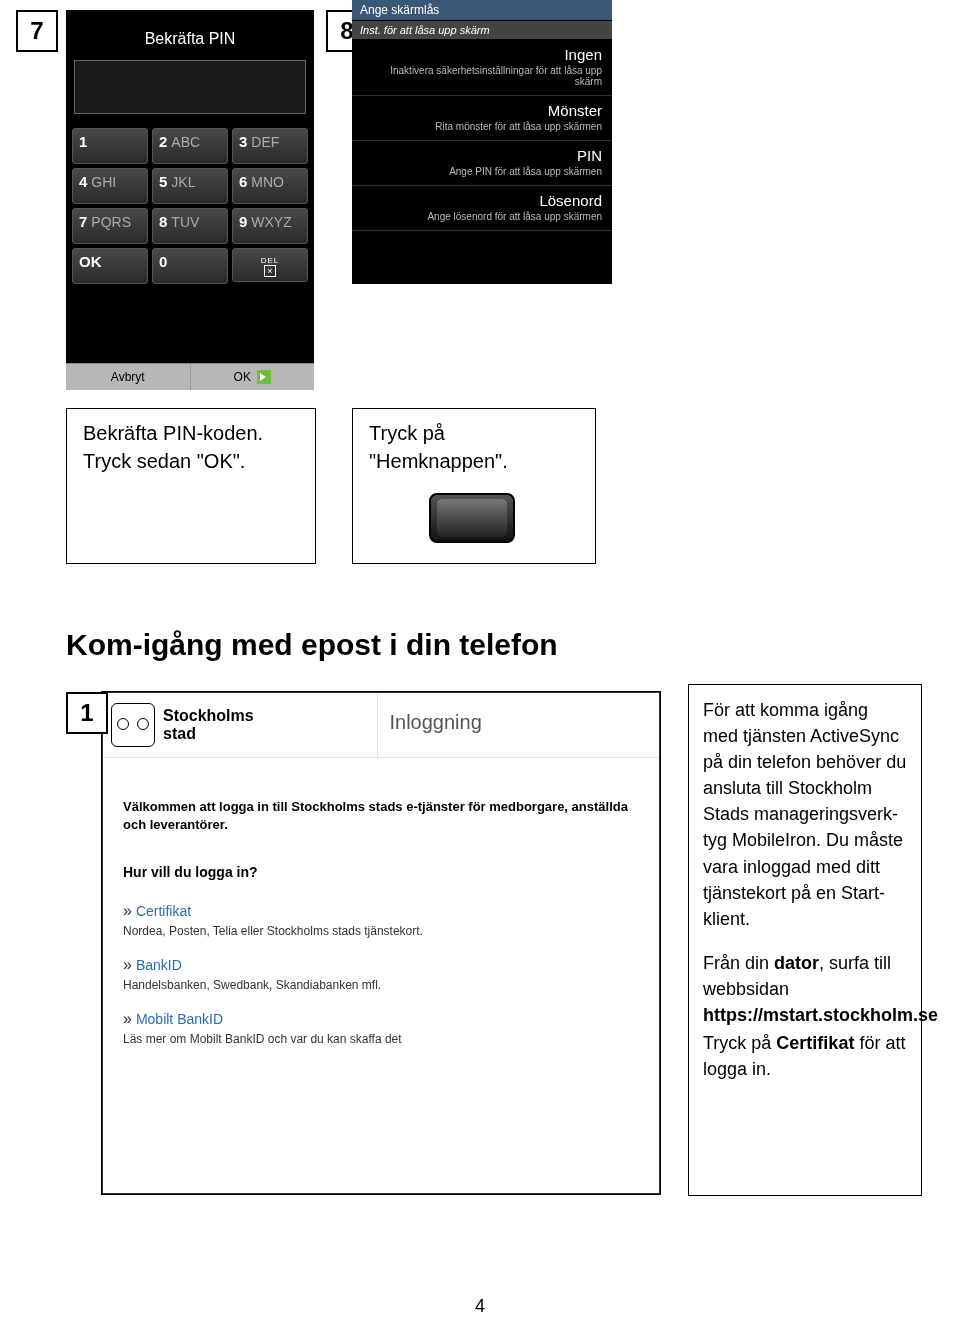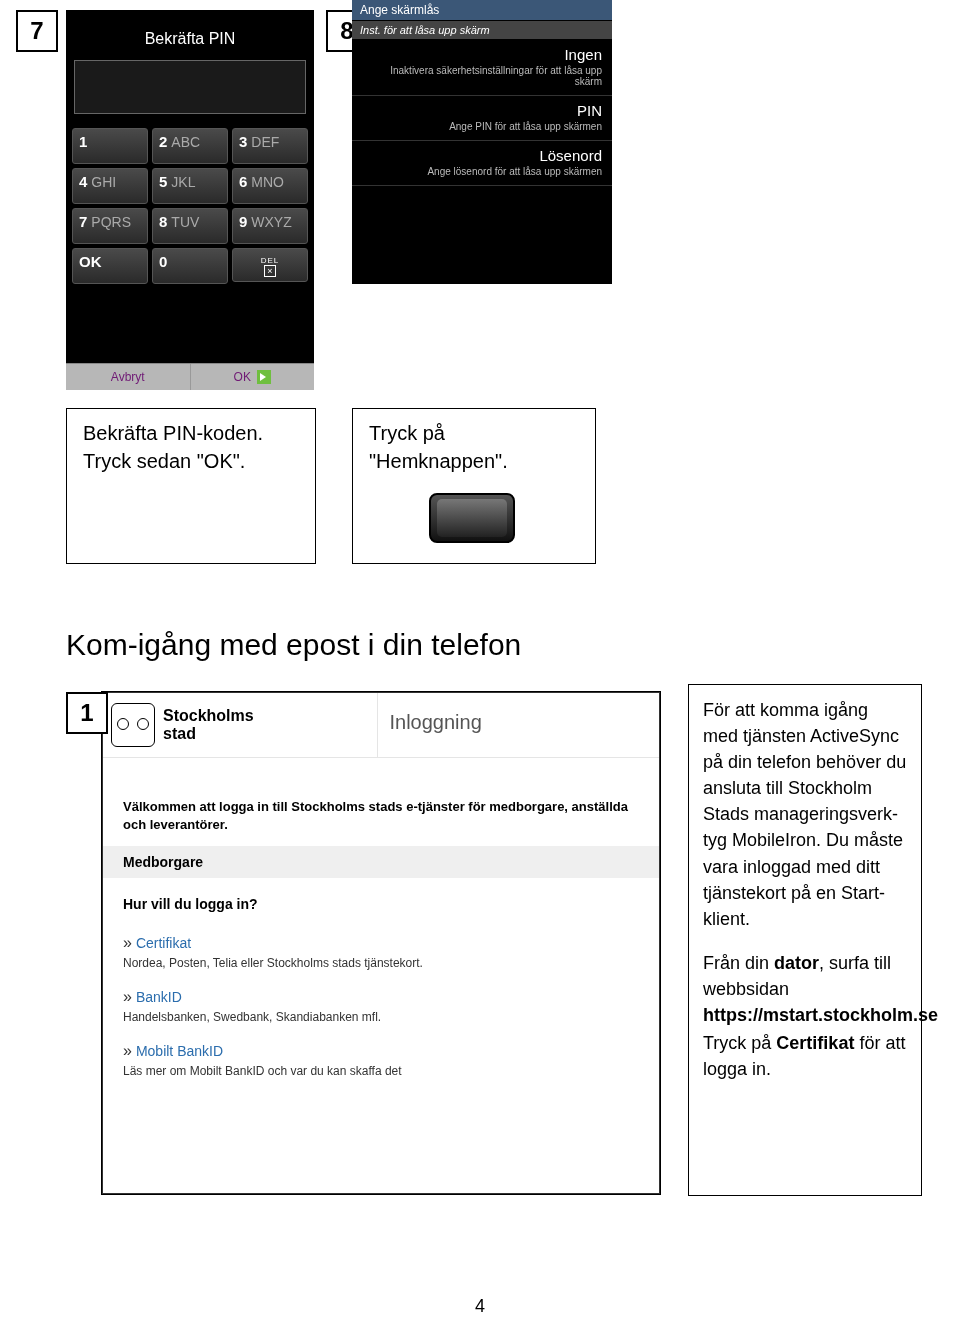--- a/index.html
+++ b/index.html
@@ -63,21 +63,21 @@
     position: absolute;
     bottom: 0; left: 0; right: 0;
     background: #b7b7b7;
     display: flex;
     border-top: 1px solid #888;
   }
   .screen7 .bottom .btn {
     flex: 1;
     text-align: center;
     padding: 6px 0;
-    color: #701a75;
+    color: #000000;
     font-size: 12px;
     border-right: 1px solid #999;
     display: flex;
     justify-content: center;
     align-items: center;
     gap: 6px;
   }
   .screen7 .bottom .btn:last-child { border-right: none; }
   .ok-arrow {
     width: 14px; height: 14px;
@@ -131,21 +131,21 @@
     position: absolute;
     left: 6px; right: 6px; top: 4px; bottom: 4px;
     border-radius: 5px;
     background: linear-gradient(#777,#222);
   }
   
   .section-h {
     position: absolute;
     top: 628px; left: 66px;
     font-size: 30px;
-    font-weight: normal;
+    font-weight: bold;
   }
   
   .login {
     position: absolute;
     top: 692px; left: 102px;
     width: 556px; height: 500px;
     border: 1px solid #333;
     box-shadow: 0 0 0 1px #000;
     background: #fff;
     font-family: Arial, sans-serif;
@@ -328,20 +328,24 @@
   <div class="step-box" style="top:10px;left:326px">8</div>
 
   <div class="android screen8">
     <div class="hdr">Ange skärmlås</div>
     <div class="hdr grey">Inst. för att låsa upp skärm</div>
     <div class="opt">
       <div class="t">Ingen</div>
         <div class="d">Inaktivera säkerhetsinställningar för att låsa upp skärm</div>
     </div>
     <div class="opt">
+      <div class="t">Mönster</div>
+        <div class="d">Rita mönster för att låsa upp skärmen</div>
+    </div>
+    <div class="opt">
       <div class="t">PIN</div>
         <div class="d">Ange PIN för att låsa upp skärmen</div>
     </div>
     <div class="opt">
       <div class="t">Lösenord</div>
         <div class="d">Ange lösenord för att låsa upp skärmen</div>
     </div>
   </div>
 
   <div class="instr instr7">Bekräfta PIN-koden. Tryck sedan "OK".</div>
@@ -359,21 +363,20 @@
       <div class="brand">
         <div class="crest"></div>
         <div class="brand-text">
           <div>Stockholms</div>
           <div>stad</div>
         </div>
       </div>
       <div class="page-title">Inloggning</div>
     </div>
     <div class="welcome">Välkommen att logga in till Stockholms stads e-tjänster för medborgare, anställda och leverantörer.</div>
-    <div class="grey-strip">Medborgare</div>
     <div class="q">Hur vill du logga in?</div>
 
     <div class="method">
       <span class="chev">»</span><a>Certifikat</a>
       <div class="sub">Nordea, Posten, Telia eller Stockholms stads tjänstekort.</div>
     </div>
     <div class="method">
       <span class="chev">»</span><a>BankID</a>
       <div class="sub">Handelsbanken, Swedbank, Skandiabanken mfl.</div>
     </div>

